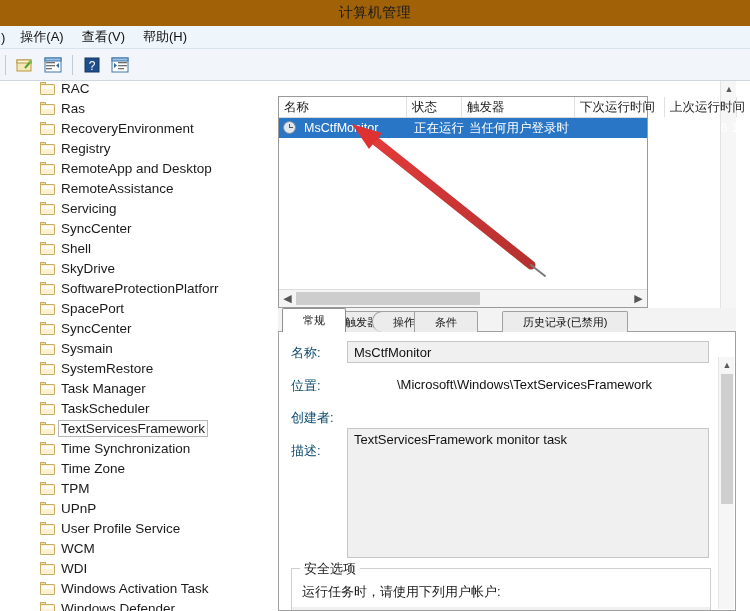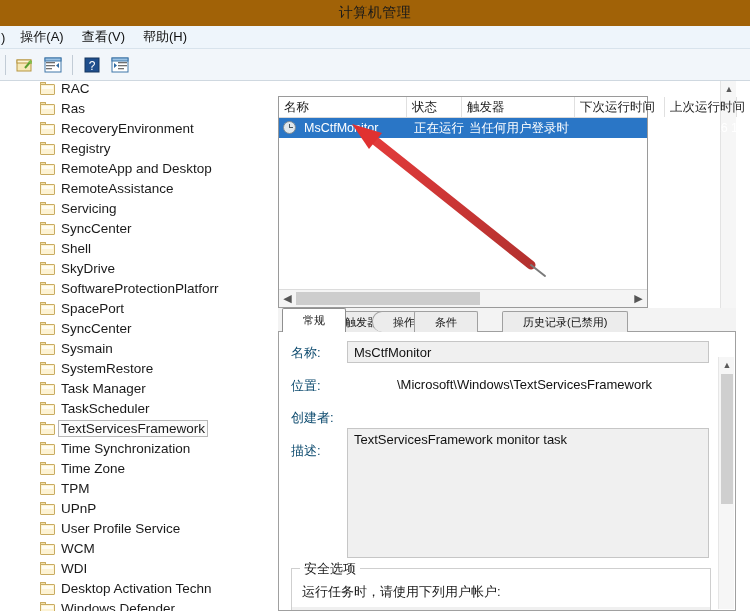--- a/index.html
+++ b/index.html
@@ -451,21 +451,21 @@
             <span class="tab-top"></span>
             <span class="body"></span>
           </span>
           <span class="tlabel">WDI</span>
         </div>
         <div class="tree-item" style="position: absolute; left: 0px; right: 0px; top: 497px;">
           <span class="folder">
             <span class="tab-top"></span>
             <span class="body"></span>
           </span>
-          <span class="tlabel">Desktop Activation Techn</span>
+          <span class="tlabel">Windows Activation Task</span>
         </div>
         <div class="tree-item" style="position: absolute; left: 0px; right: 0px; top: 517px;">
           <span class="folder">
             <span class="tab-top"></span>
             <span class="body"></span>
           </span>
           <span class="tlabel">Windows Defender</span>
         </div>
       </div>
   </div>

